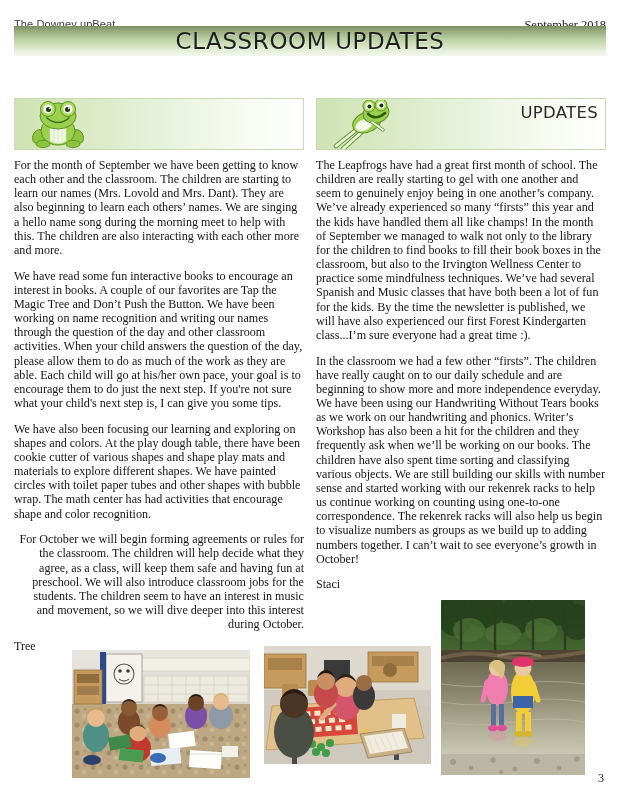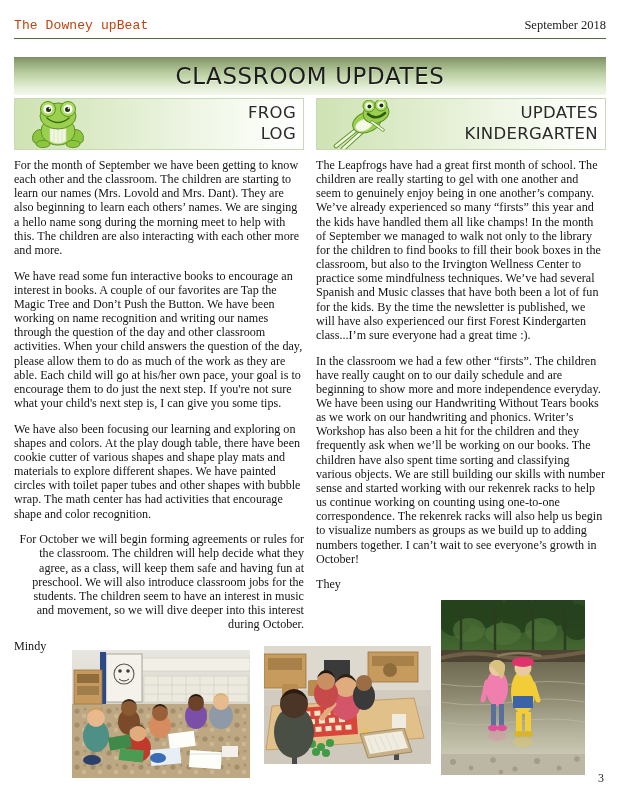--- a/index.html
+++ b/index.html
@@ -29,43 +29,43 @@
     left: 14px;
     top: 18px;
     width: 592px;
     height: 20px;
     border-bottom: 1.5px solid #4f6b40;
   }
   .masthead-title {
     position: absolute;
     left: 0;
     top: 0;
-    font-family: Liberation Mono, monospace;
-    font-size: 13px;
+    font-family: Liberation Sans, sans-serif;
+    font-size: 11px;
     letter-spacing: 0.1px;
-    color: #c2410c;
+    color: #404040;
     white-space: nowrap;
   }
   .masthead-date {
     position: absolute;
     right: 0;
     top: 0;
     font-family: "Liberation Serif", serif;
     font-size: 12.5px;
     color: #1a1a1a;
     white-space: nowrap;
   }
 
   
   .banner {
     position: absolute;
     left: 14px;
-    top: 57px;
+    top: 26px;
     width: 592px;
-    height: 38px;
+    height: 30px;
     background: linear-gradient(to bottom,
       #7d8f62 0%,
       #93a778 14%,
       #b8cda0 42%,
       #cfe0bb 62%,
       #e5efd9 82%,
       #f4f8ec 100%);
     display: flex;
     align-items: center;
     justify-content: center;
@@ -223,32 +223,28 @@
           <circle cx="40.5" cy="8.6" r="2.5" fill="#18330a"></circle>
           <circle cx="22.6" cy="7.3" r="0.9" fill="#ffffff"></circle>
           <circle cx="41.6" cy="7.3" r="0.9" fill="#ffffff"></circle>
 
           <path d="M20 17 Q31 26 42 17" fill="none" stroke="#3f6b14" stroke-width="1.6" stroke-linecap="round"></path>
 
           <ellipse cx="16" cy="43" rx="7" ry="3.6" fill="#8cc63e" stroke="#5d9126" stroke-width="0.9"></ellipse>
           <ellipse cx="46" cy="43" rx="7" ry="3.6" fill="#8cc63e" stroke="#5d9126" stroke-width="0.9"></ellipse>
         </svg>
       </span>
-      <div class="sec-head-text">
-        <span>FROG</span>
-        <span class="l2">LOG</span>
-      </div>
     </div>
 
     <div class="body-text">
       <p>For the month of September we have been getting to know each other and the classroom. The children are starting to learn our names (Mrs. Lovold and Mrs. Dant). They are also beginning to learn each others’ names. We are singing a hello name song during the morning meet to help with this. The children are also interacting with each other more and more.</p>
       <p>We have read some fun interactive books to encourage an interest in books. A couple of our favorites are Tap the Magic Tree and Don’t Push the Button. We have been working on name recognition and writing our names through the question of the day and other classroom activities. When your child answers the question of the day, please allow them to do as much of the work as they are able. Each child will go at his/her own pace, your goal is to encourage them to do just the next step. If you're not sure what your child's next step is, I can give you some tips.</p>
       <p>We have also been focusing our learning and exploring on shapes and colors. At the play dough table, there have been cookie cutter of various shapes and shape play mats and materials to explore different shapes. We have painted circles with toilet paper tubes and other shapes with bubble wrap. The math center has had activities that encourage shape and color recognition.</p>
       <p class="last-par">For October we will begin forming agreements or rules for the classroom. The children will help decide what they agree, as a class, will keep them safe and having fun at preschool. We will also introduce classroom jobs for the students. The children seem to have an interest in music and movement, so we will dive deeper into this interest during October.</p>
-      <p class="sig">Mindy</p>
+      <p class="sig">Tree</p>
     </div>
   </div>
 
   <div class="col col-right">
 
     <div class="sec-head">
       <span class="frog-icon-2">
         <svg width="64" height="50" viewBox="0 0 64 50">
 
           <path d="M30 26 L5 46" stroke="#5d9126" stroke-width="4.6" stroke-linecap="round"></path>
@@ -270,28 +266,27 @@
           <circle cx="50.4" cy="5.5" r="2" fill="#18330a"></circle>
 
           <path d="M37 14 Q45 21 54 13" fill="none" stroke="#2f5a0c" stroke-width="2.6" stroke-linecap="round"></path>
 
           <path d="M41 22 L52 30" stroke="#5d9126" stroke-width="3.4" stroke-linecap="round"></path>
           <path d="M41 22 L52 30" stroke="#eef6e0" stroke-width="1.9" stroke-linecap="round"></path>
         </svg>
       </span>
       <div class="sec-head-text">
         <span>UPDATES</span>
-        <span class="l2">KINDERGARTEN</span>
       </div>
     </div>
 
     <div class="body-text">
       <p>The Leapfrogs have had a great first month of school.  The children are really starting to gel with one another and seem to genuinely enjoy being in one another’s company. We’ve already experienced so many “firsts” this year and the kids have handled them all like champs!  In the month of September we managed to walk not only to the library for the children to find books to fill their book boxes in the classroom, but also to the Irvington Wellness Center to practice some mindfulness techniques.  We’ve had several Spanish and Music classes that have both been a lot of fun for the kids.  By the time the newsletter is published, we will have also experienced our first Forest Kindergarten class...I’m sure everyone had a great time :).</p>
       <p>In the classroom we had a few other “firsts”.  The children have really caught on to our daily schedule and are beginning to show more and more independence everyday.  We have been using our Handwriting Without Tears books as we work on our handwriting and phonics.  Writer’s Workshop has also been a hit for the children and they frequently ask when we’ll be working on our books.  The children have also spent time sorting and classifying various objects. We are still building our skills with number sense and started working with our rekenrek racks to help us continue working on counting using one-to-one correspondence. The rekenrek racks will also help us begin to visualize numbers as groups as we build up to adding numbers together. I can’t wait to see everyone’s growth in October!</p>
-      <p class="sig">They</p>
+      <p class="sig">Staci</p>
     </div>
   </div>
 
   <div class="photo photo-classroom">
     <svg width="178" height="128" viewBox="0 0 178 128" preserveAspectRatio="none">
       <defs>
         <linearGradient id="wallg" x1="0" y1="0" x2="0" y2="1">
           <stop offset="0%" stop-color="#e8e6e0"></stop>
           <stop offset="100%" stop-color="#d8d5cc"></stop>
         </linearGradient>

